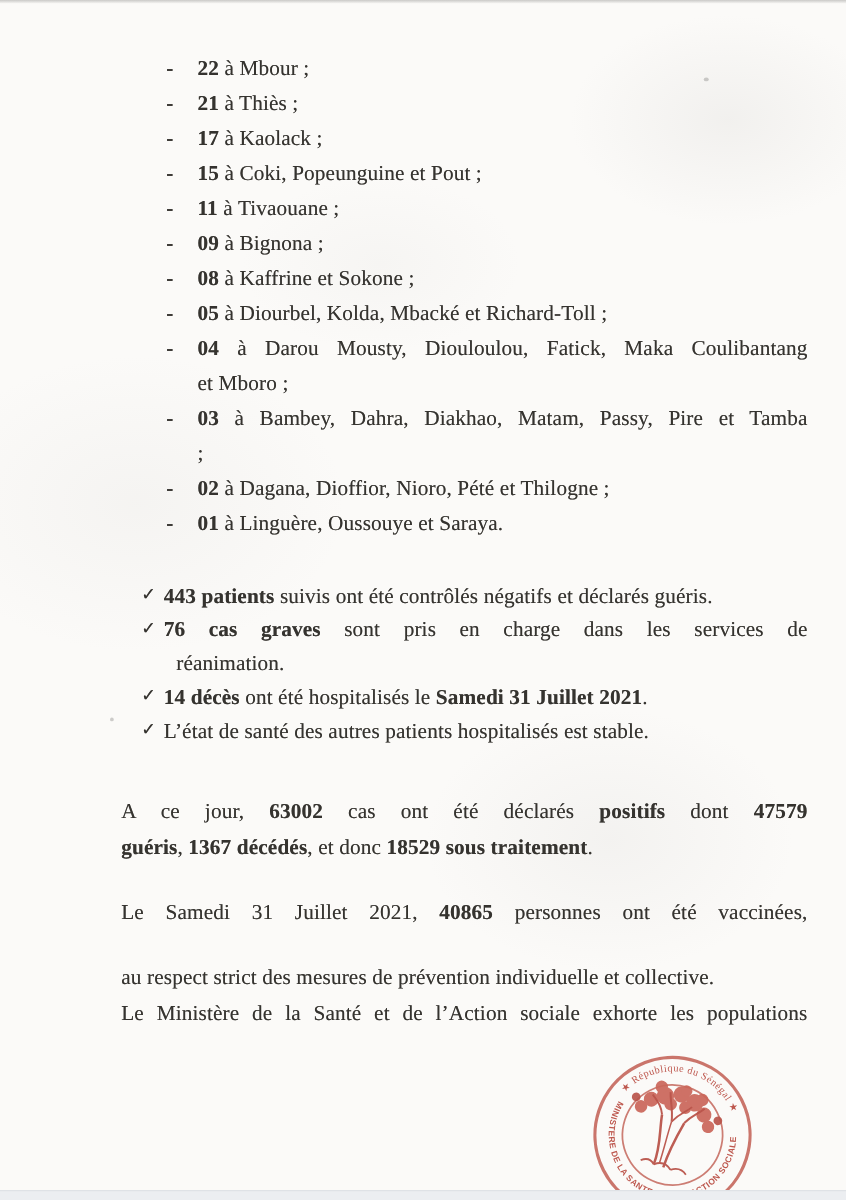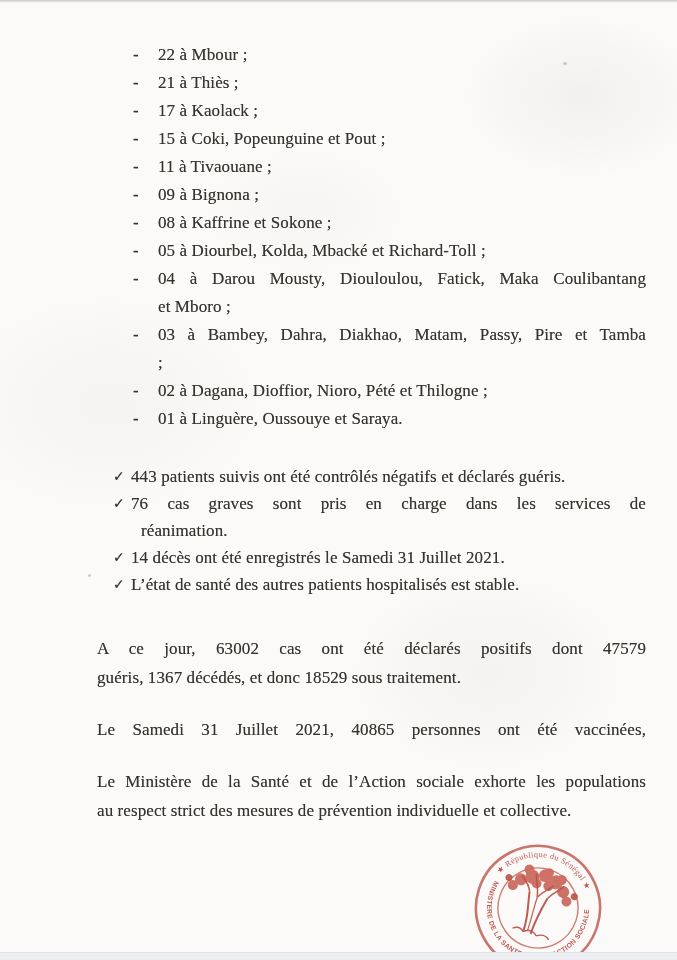--- a/index.html
+++ b/index.html
@@ -36,21 +36,21 @@
     position:absolute;left:97px;top:41px;width:549px;
     font-size:17px;
     letter-spacing:0.1px;
     text-shadow:0 0 0.5px rgba(53,51,47,0.55);
   }
   .sec{margin:0;}
   .item{display:flex;align-items:flex-start;}
   .item .text{flex:1;min-width:0;}
   .line{white-space:normal;}
   .line.stretch{text-align:justify;text-align-last:justify;}
-  b{font-weight:normal;}
+  b{font-weight:bold;}
 
   
   .sec-dash{padding-left:36px;}
   .sec-dash .item{line-height:28px;}
   .sec-dash .marker{width:25px;font-weight:bold;flex:0 0 25px;}
 
   
   .sec-check{padding-left:16px;margin-top:30px;}
   .sec-check .item{line-height:27px;}
   .sec-check .marker{
@@ -166,21 +166,21 @@
         <div class="item">
           <span class="marker">✓</span>
           <div class="text">
             <div class="line stretch"><b class="seg">76 cas graves</b><span class="seg"> sont pris en charge dans les services de</span></div>
             <div class="line"><span class="seg">réanimation.</span></div>
           </div>
         </div>
         <div class="item">
           <span class="marker">✓</span>
           <div class="text">
-            <div class="line"><b class="seg">14 décès</b><span class="seg"> ont été enregistrés le </span><b class="seg">Samedi 31 Juillet 2021</b><span class="seg">.</span></div>
+            <div class="line"><b class="seg">14 décès</b><span class="seg"> ont été hospitalisés le </span><b class="seg">Samedi 31 Juillet 2021</b><span class="seg">.</span></div>
           </div>
         </div>
         <div class="item">
           <span class="marker">✓</span>
           <div class="text">
             <div class="line"><span class="seg">L’état de santé des autres patients hospitalisés est stable.</span></div>
           </div>
         </div>
       </div>
       <div class="sec sec-para">
@@ -190,22 +190,22 @@
             <div class="line"><b class="seg">guéris</b><span class="seg">, </span><b class="seg">1367 décédés</b><span class="seg">, et donc </span><b class="seg">18529 sous traitement</b><span class="seg">.</span></div>
           </div>
         </div>
         <div class="item">
           <div class="text">
             <div class="line stretch"><span class="seg">Le Samedi 31 Juillet 2021, </span><b class="seg">40865</b><span class="seg"> personnes ont été vaccinées,</span></div>
           </div>
         </div>
         <div class="item">
           <div class="text">
+            <div class="line"><span class="seg">au respect strict des mesures de prévention individuelle et collective.</span></div>
             <div class="line stretch"><span class="seg">Le Ministère de la Santé et de l’Action sociale exhorte les populations</span></div>
-            <div class="line"><span class="seg">au respect strict des mesures de prévention individuelle et collective.</span></div>
           </div>
         </div>
       </div>
     </div>
 
   <div class="stamp">
     <svg viewBox="0 0 140 140" width="140" height="140" xmlns="http://www.w3.org/2000/svg">
       <g transform="rotate(18 70 70)">
         <circle cx="70" cy="70" r="62" fill="none" stroke="#bc5044" stroke-width="2.6" opacity="0.85"></circle>
         <circle cx="70" cy="70" r="40" fill="none" stroke="#bc5044" stroke-width="1.4" opacity="0.8"></circle>

